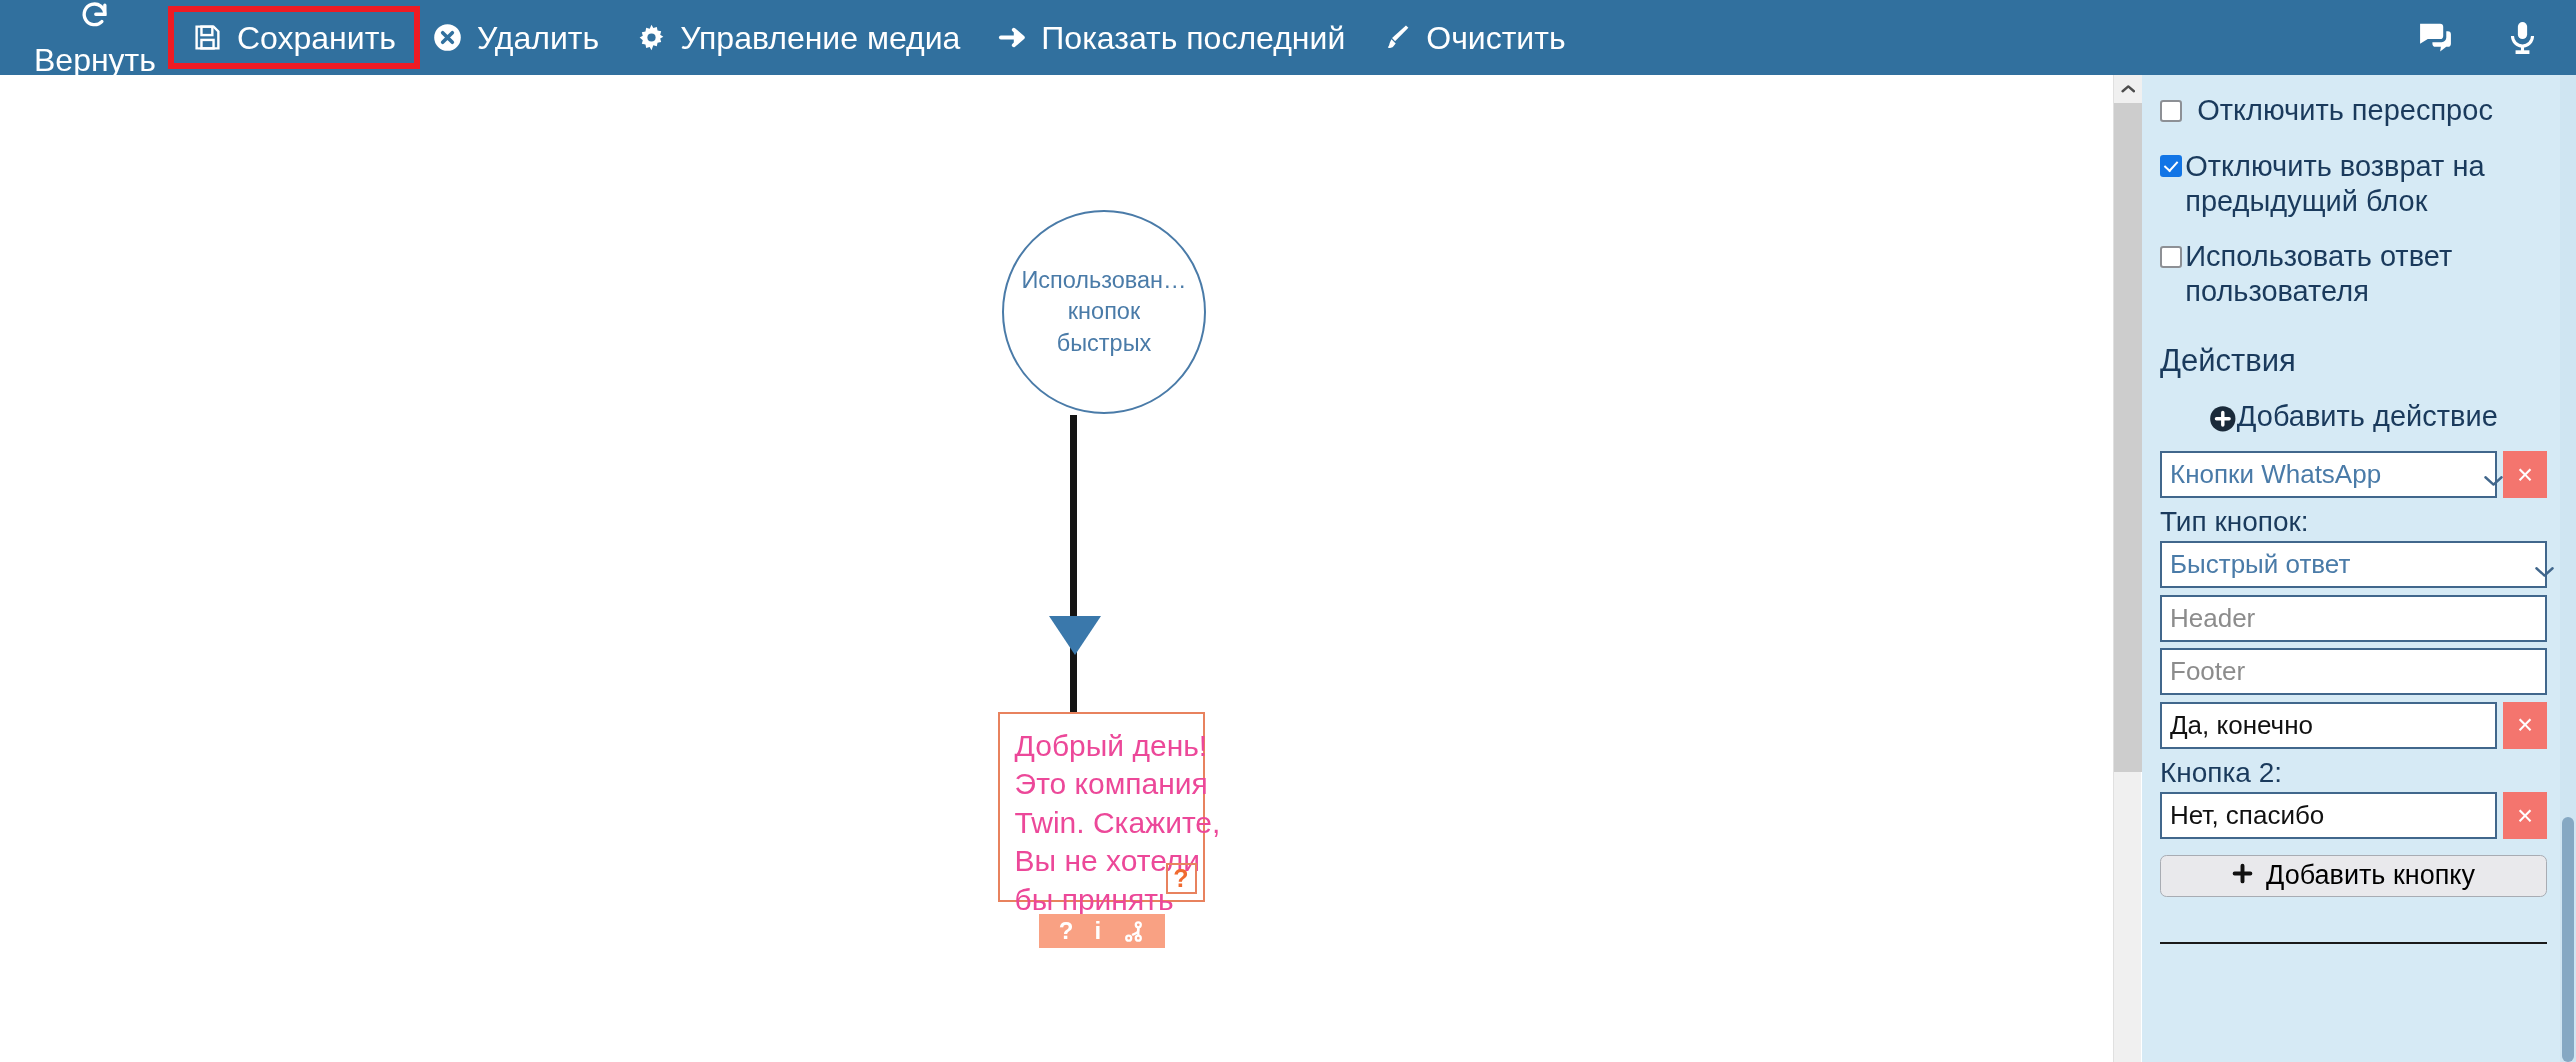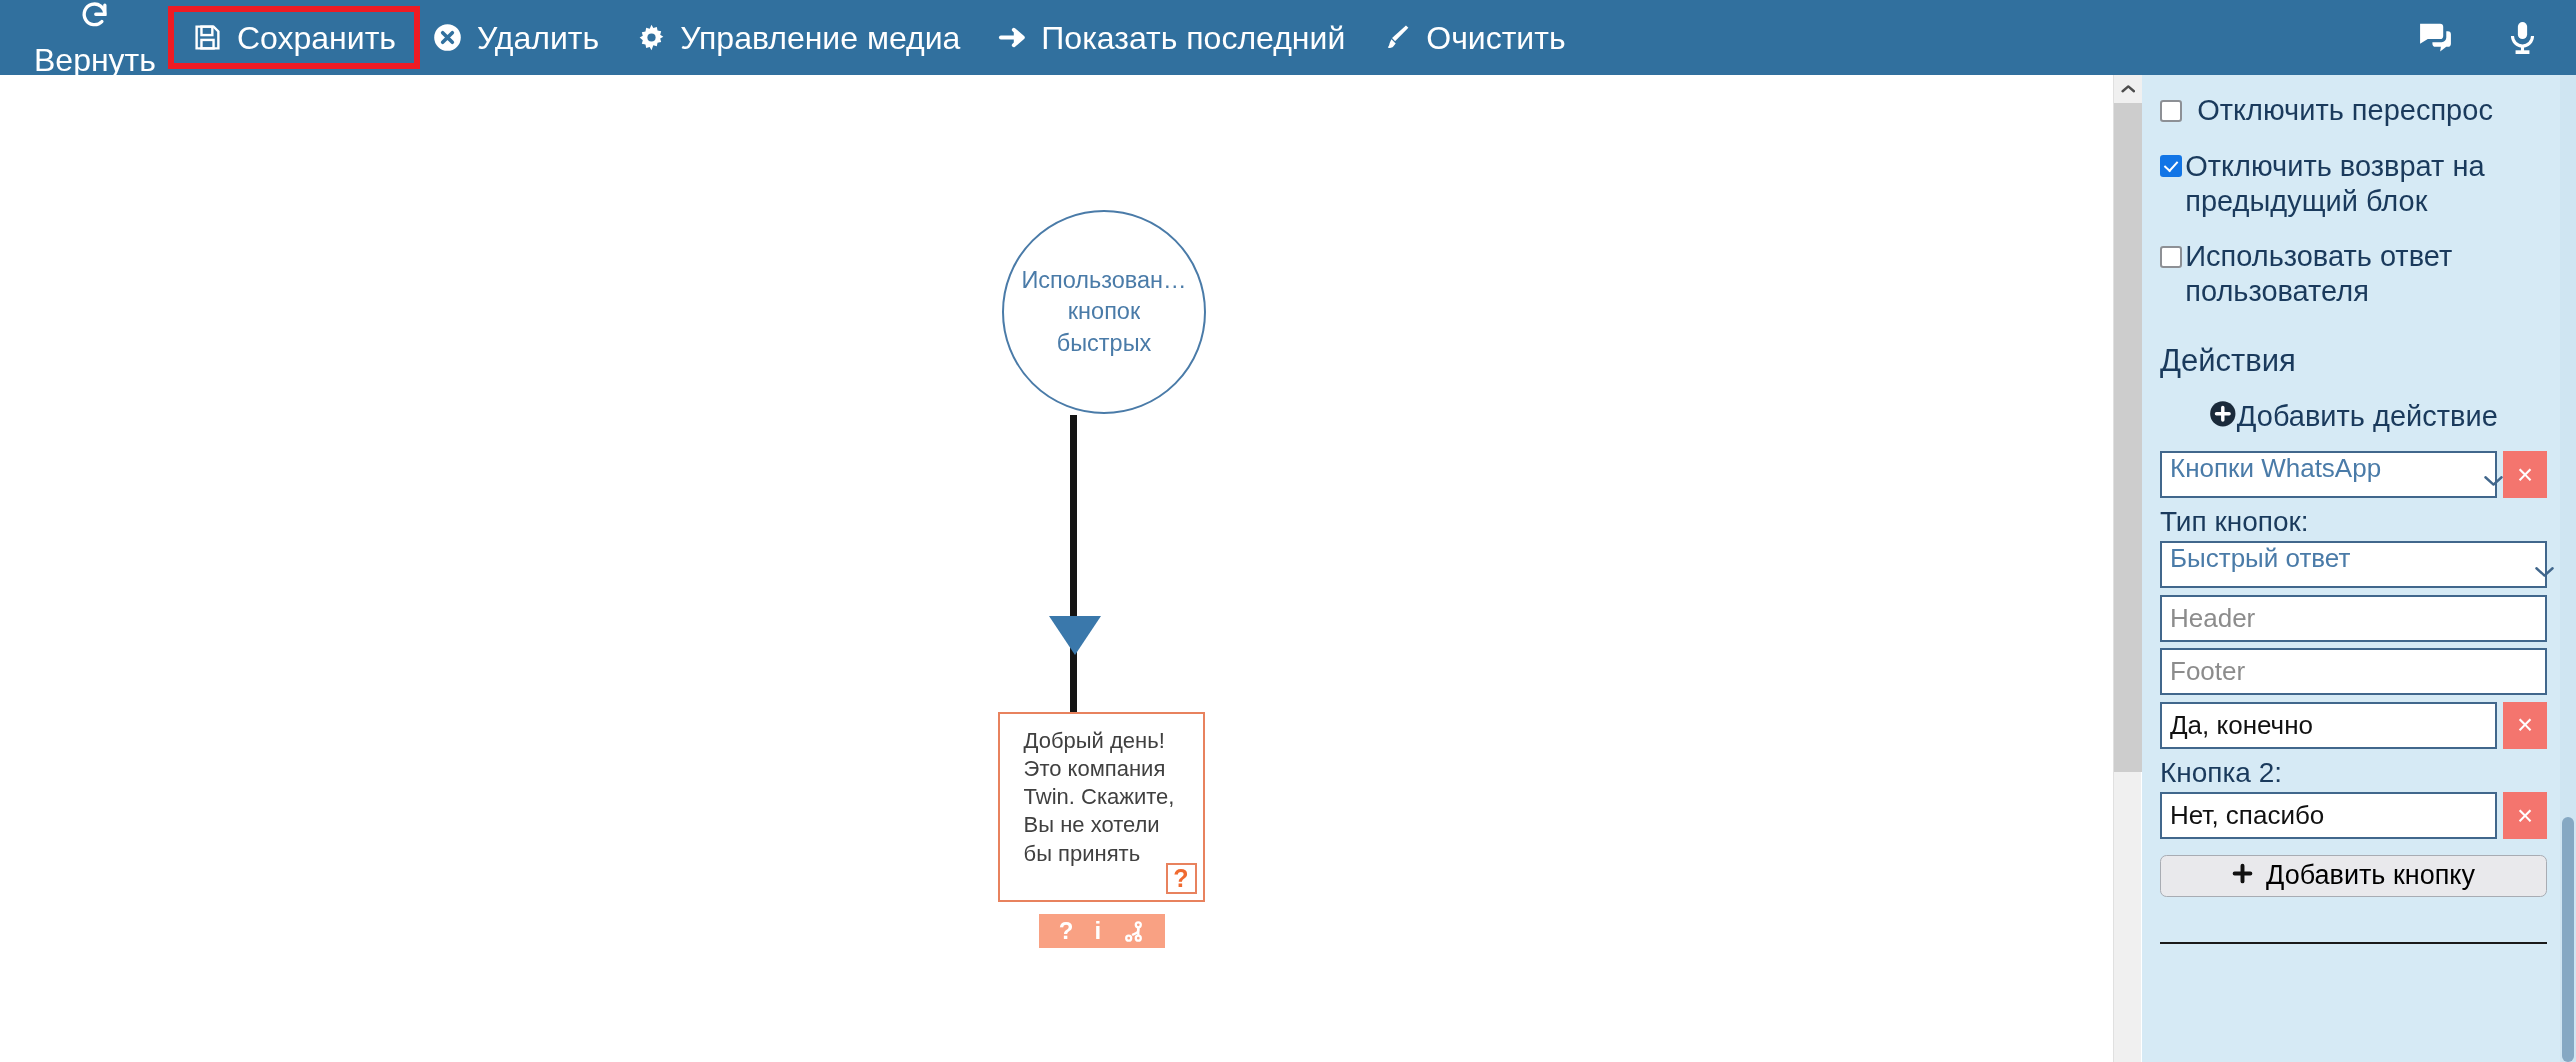--- a/index.html
+++ b/index.html
@@ -92,24 +92,23 @@
   .msg-node {
     position: absolute;
     left: 998px; top: 637px;
     width: 207px; height: 190px;
     border: 2.4px solid #e8825e;
     background: #ffffff;
     cursor: pointer;
   }
   .msg-text {
     padding: 13px 0 0 14.6px;
-    color: #404040;
-    font-size: 22px;
+    color: #ec4899;
+    font-size: 30px;
     line-height: 1.28;
-    margin-left: 9px;
   }
   .msg-text div { white-space: nowrap; }
   .msg-q-badge {
     position: absolute; right: 6.5px; bottom: 6.5px;
     width: 31px; height: 31px;
     border: 2.4px solid #e8825e;
     color: #f06a30;
     font-size: 25px; font-weight: bold;
     display: flex; align-items: center; justify-content: center;
     line-height: 1;
@@ -196,40 +195,40 @@
   }
 
   .sb-section-title {
     color: #1a3a5c;
     font-size: 31px;
     margin-top: 34px;
     margin-bottom: 4.9px;
   }
 
   .add-action-row {
-    display: flex; align-items: flex-start; justify-content: center;
+    display: flex; align-items: flex-end; justify-content: center;
     color: #1a3a5c;
     font-size: 29px;
     margin-top: 21px;
     margin-bottom: 18px;
     cursor: pointer;
   }
   .add-action-row svg { display: block; }
 
   .field-row { display: flex; align-items: stretch; gap: 6.5px; margin-bottom: 6.5px; }
 
   .sb-select {
     flex: 1 1 auto;
     height: 47px;
     border: 2.4px solid #41678c;
     background: #ffffff;
     color: #4a7ba8;
     font-size: 26px;
     padding: 0 36px 0 8px;
-    display: flex; 
+    display: flex; align-items: center;
     position: relative;
     cursor: pointer;
   }
   .sb-select .caret {
     position: absolute; right: 11.3px; top: 50%;
     transform: translateY(-50%);
     width: 0; height: 0;
   }
   .sb-select .caret svg { display: block; }
 

